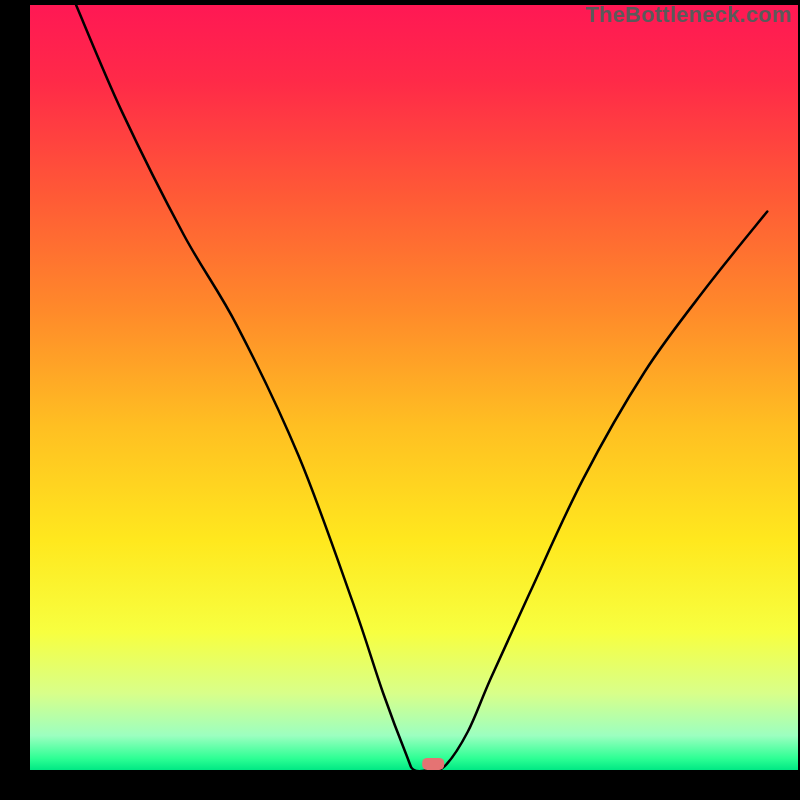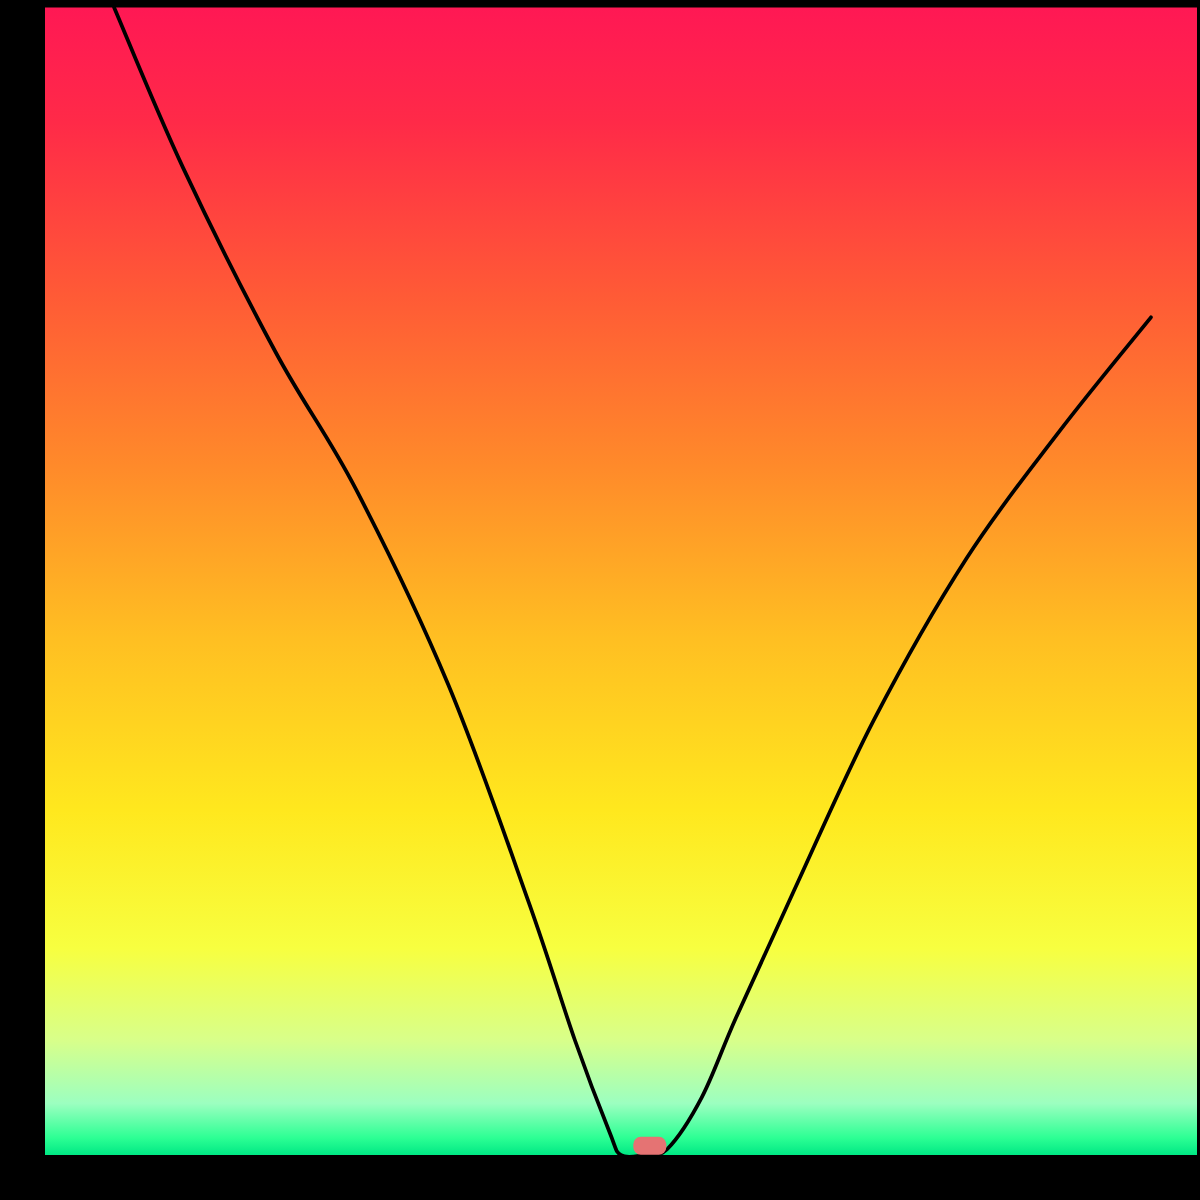--- a/index.html
+++ b/index.html
@@ -47,13 +47,14 @@
           <stop offset="95.5%" stop-color="#9cffc0"></stop>
           <stop offset="98.5%" stop-color="#2dff94"></stop>
           <stop offset="100%" stop-color="#00e884"></stop>
         </linearGradient>
   </defs>
   <rect id="plot-bg" fill="url(#bg-grad)" x="30" y="5" width="768" height="765"></rect>
   <path id="curve" fill="none" stroke="#000" stroke-width="2.5" stroke-linecap="round" stroke-linejoin="round" d="M 76.08 5 C 83.75999999999999 22.850000000000005, 104.24 73.85000000000002, 122.16 112.10000000000002 C 140.08 150.35000000000002, 164.40000000000003 198.8, 183.60000000000002 234.5 C 202.8 270.2, 218.16000000000003 289.325, 237.36 326.3 C 256.56 363.27500000000003, 279.59999999999997 410.45000000000005, 298.79999999999995 456.35 C 317.99999999999994 502.25, 338.48 562.1750000000001, 352.56 601.7 C 366.64 641.225, 374.32000000000005 668, 383.28000000000003 693.5 C 392.24 719, 401.2 741.95, 406.32 754.7 C 411.44 767.45, 410.15999999999997 767.45, 414 770 C 417.84000000000003 772.55, 424.24 770.6375, 429.36 770 C 434.48 769.3625, 438.32000000000005 772.55, 444.72 766.175 C 451.12 759.8, 460.08 746.4125, 467.76 731.75 C 475.44 717.0875, 480.55999999999995 701.1500000000001, 490.79999999999995 678.2 C 501.03999999999996 655.25, 513.84 627.1999999999999, 529.2 594.05 C 544.5600000000001 560.9, 563.76 516.275, 582.96 479.3 C 602.1600000000001 442.32500000000005, 623.9200000000001 404.075, 644.4000000000001 372.2 C 664.8800000000001 340.325, 685.36 314.825, 705.84 288.05 C 726.32 261.27500000000003, 757.04 224.30000000000007, 767.28 211.55000000000007"></path>
   <rect id="marker" rx="5" ry="5" x="422.20000000000005" y="757.88" width="22" height="12" fill="#e57373"></rect>
 </svg>
 
+<div class="watermark">TheBottleneck.com</div>
 </div>
 
 </body></html>

